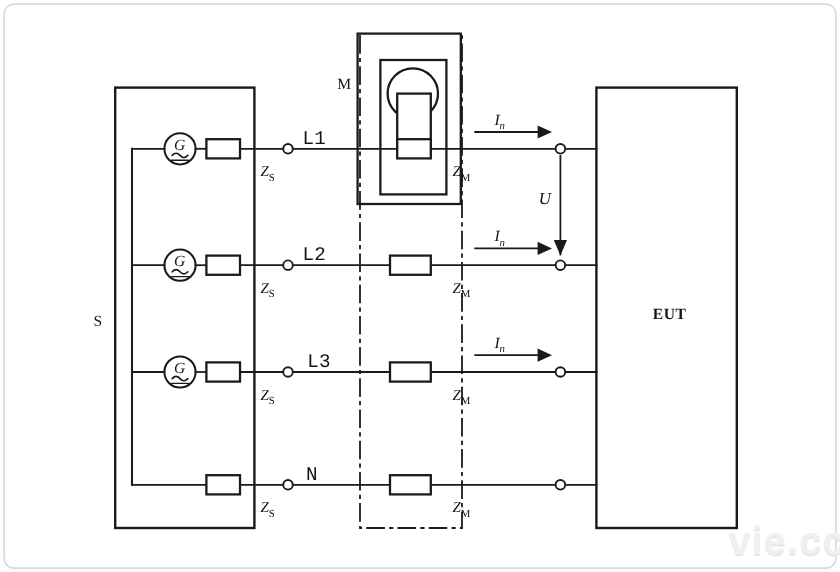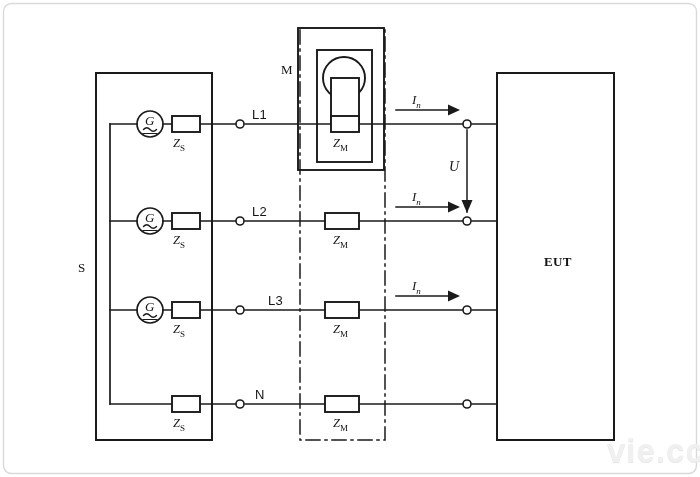--- a/index.html
+++ b/index.html
@@ -28,28 +28,29 @@
     height: 477px;
   }
   .lbl {
     position: absolute;
     color: #141414;
     white-space: nowrap;
     line-height: 1;
     -webkit-user-select: none;
   }
   .lbl-line {       
-    font-size: 13px;
-    font-family: Liberation Sans, sans-serif;
+    font-size: 16px;
+    font-family: Liberation Mono, monospace;
     letter-spacing: 0.3px;
   }
   .lbl-z {          
     font-size: 12.5px;
     font-style: italic;
     font-family: "Liberation Serif", "DejaVu Serif", serif;
+    margin-left: 44px;
   }
   .lbl-z sub {
     font-size: 9px;
     font-style: normal;
     font-family: "Liberation Serif", "DejaVu Serif", serif;
   }
   .lbl-i {          
     font-size: 13px;
     font-style: italic;
   }
@@ -188,21 +189,21 @@
   <div class="lbl lbl-box" style="left:281px; top:63px;">M</div>
 
   <div class="lbl lbl-box" style="left:544px; top:255px;font-weight:bold;">EUT</div>
 
   <div class="lbl" style="left:145px; top:114px; font-size:13px; font-style:italic;">G</div>
   <div class="lbl" style="left:145px; top:211px; font-size:13px; font-style:italic;">G</div>
   <div class="lbl" style="left:145px; top:300px; font-size:13px; font-style:italic;">G</div>
 
   <div class="lbl lbl-line" style="left:252px; top:108px;">L1</div>
   <div class="lbl lbl-line" style="left:252px; top:205px;">L2</div>
-  <div class="lbl lbl-line" style="left:268px; top:294px;">L3</div>
+  <div class="lbl lbl-line" style="left:256px; top:294px;">L3</div>
   <div class="lbl lbl-line" style="left:255px; top:388px;">N</div>
 
   <div class="lbl lbl-z" style="left:173px; top:137px;"><span>Z</span><sub>S</sub></div>
   <div class="lbl lbl-z" style="left:173px; top:234px;"><span>Z</span><sub>S</sub></div>
   <div class="lbl lbl-z" style="left:173px; top:323px;"><span>Z</span><sub>S</sub></div>
   <div class="lbl lbl-z" style="left:173px; top:417px;"><span>Z</span><sub>S</sub></div>
 
   <div class="lbl lbl-z" style="left:333px; top:137px;"><span>Z</span><sub>M</sub></div>
   <div class="lbl lbl-z" style="left:333px; top:234px;"><span>Z</span><sub>M</sub></div>
   <div class="lbl lbl-z" style="left:333px; top:323px;"><span>Z</span><sub>M</sub></div>

